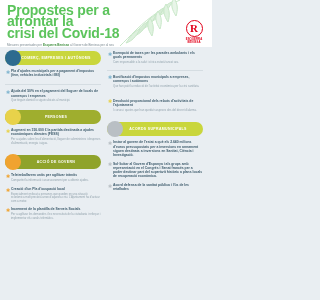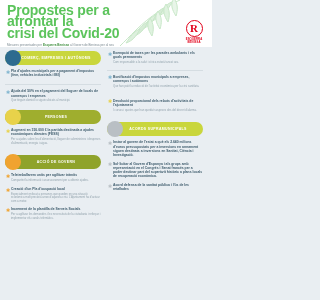--- a/index.html
+++ b/index.html
@@ -166,21 +166,21 @@
       <path d="M68 2 C72 8 72 14 70 20 C66 14 64 8 68 2 Z" fill="#e4f4e4"></path>
       <path d="M60 8 C64 14 64 20 62 26 C58 20 56 14 60 8 Z" fill="#daf0da"></path>
       <path d="M52 15 C56 21 56 27 54 33 C50 27 48 21 52 15 Z" fill="#e4f4e4"></path>
       <path d="M44 22 C48 28 48 34 46 40 C42 34 40 28 44 22 Z" fill="#daf0da"></path>
     </g>
   </svg>
 
   <div class="header-text">
     <div class="title">
       <span>Propostes per a afrontar la</span><br>
-      <span>crisi del Covid-20</span>
+      <span>crisi del Covid-18</span>
     </div>
     <div class="subtitle">
       <span>Mesures presentades per </span><b>Esquerra Benissa</b><span> al Govern de Benissa per al seu estudi i aprovació.</span>
     </div>
   </div>
 
   <div class="logo">
     <div class="logo-circle">R</div>
     <div class="logo-text">
       <span>ESQUERRA</span><br>

